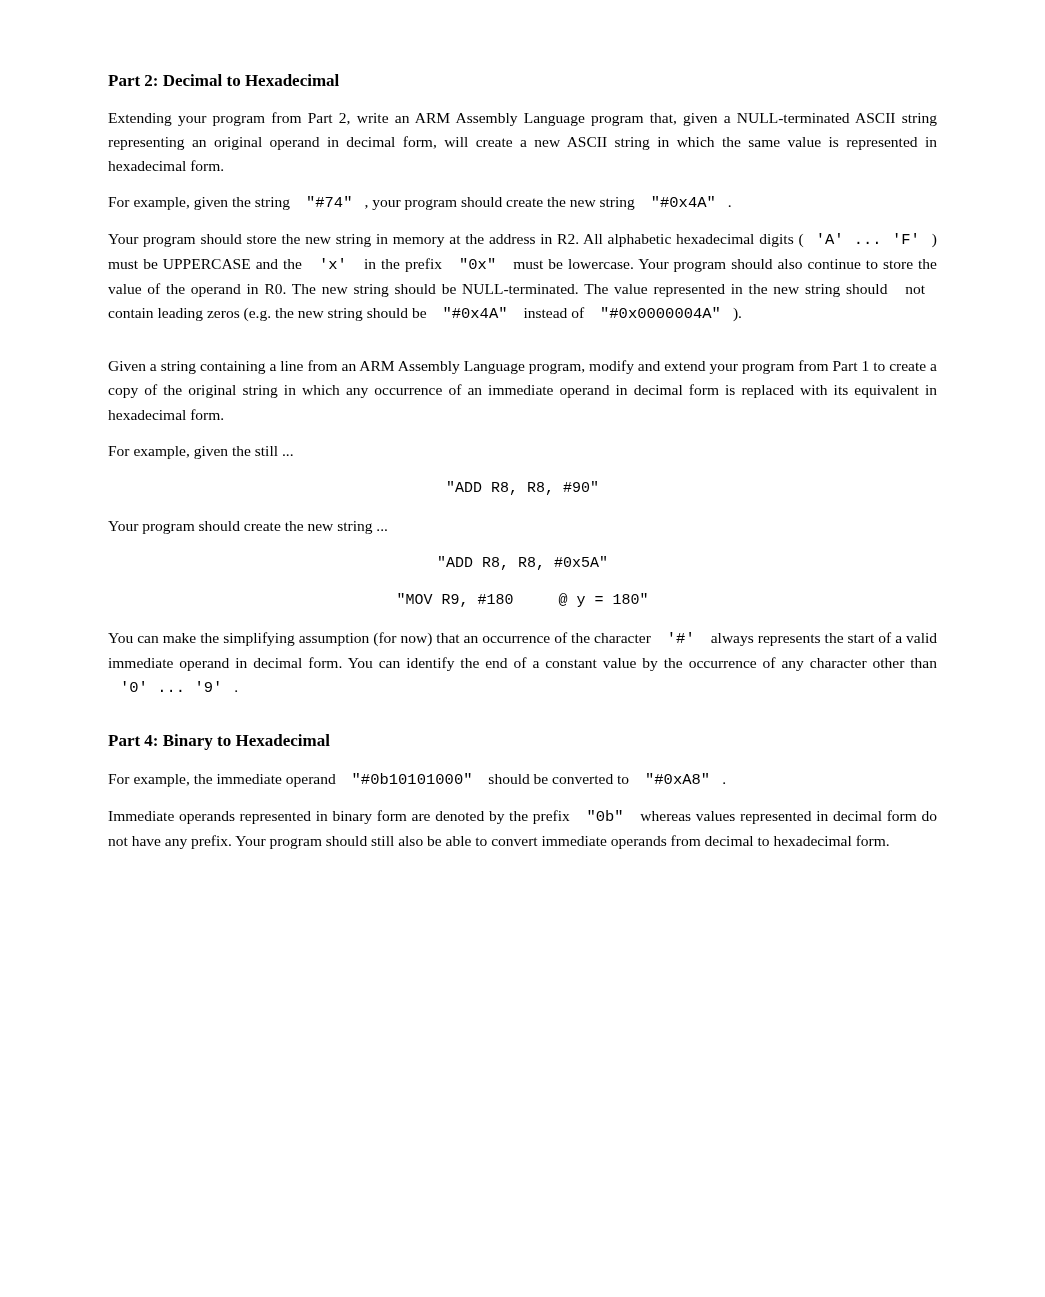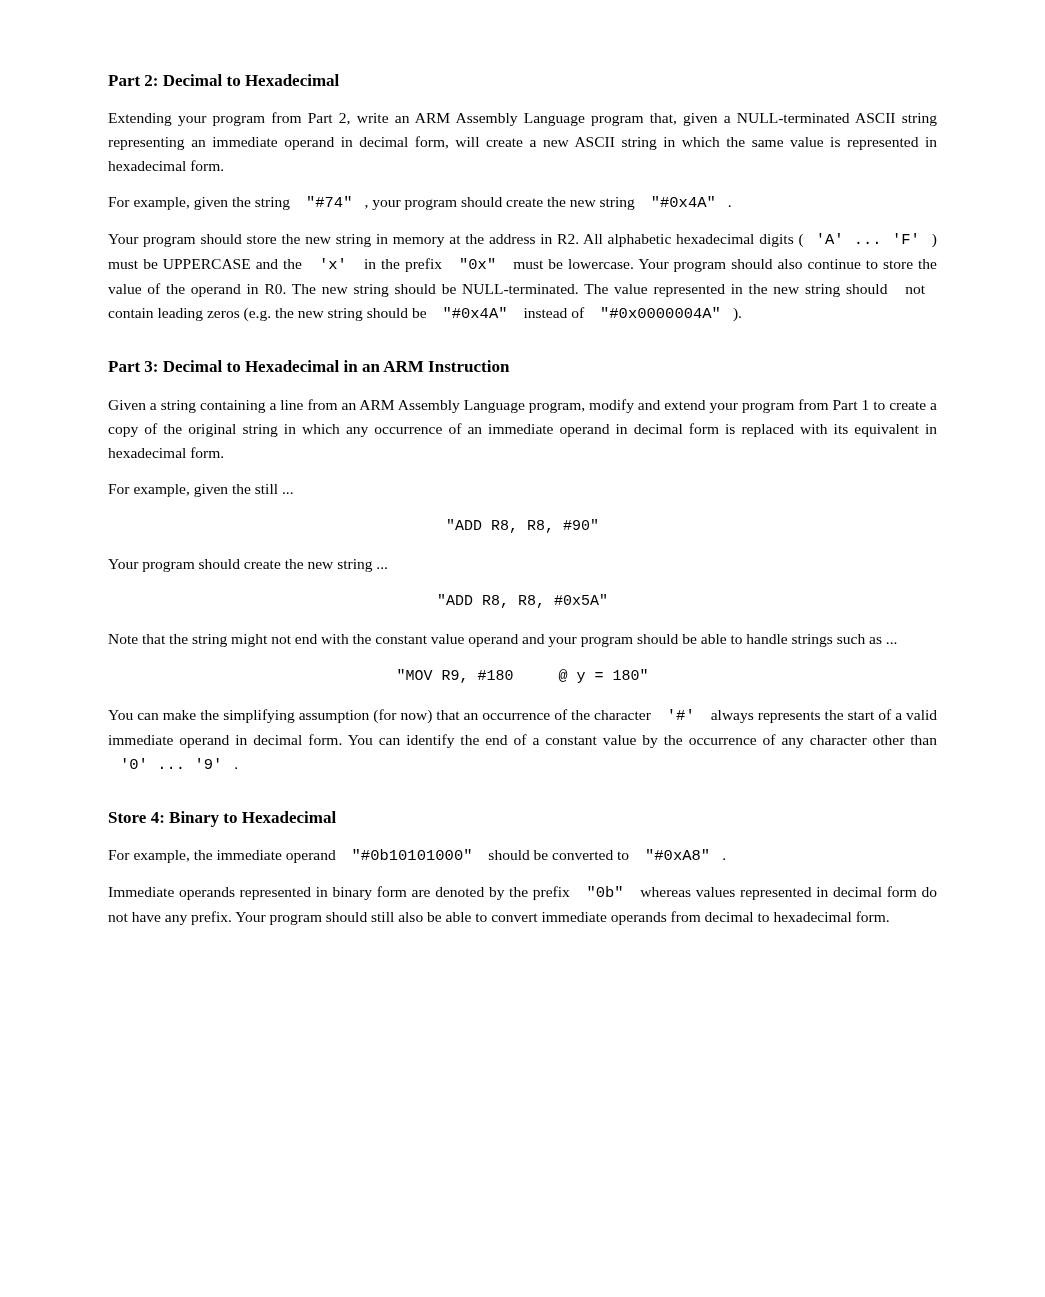--- a/index.html
+++ b/index.html
@@ -50,69 +50,64 @@
   </style>
 </head>
 <body>
 
 <div>
 
   <div class="section">
     <div class="section-title">Part 2:  Decimal to Hexadecimal</div>
     <p class="paragraph">
       Extending your program from Part 2, write an ARM Assembly Language program that, given a
-      NULL-terminated ASCII string representing an immediate operand in decimal form, will create a
+      NULL-terminated ASCII string representing an original operand in decimal form, will create a
       new ASCII string in which the same value is represented in hexadecimal form.
     </p>
     <p class="paragraph">
       For example, given the string <span class="mono">"#74"</span>, your program should create the new string <span class="mono">"#0x4A"</span>.
     </p>
     <p class="paragraph">
       Your program should store the new string in memory at the address in R2. All alphabetic hexadecimal digits (<span class="mono">'A' ... 'F'</span>) must be UPPERCASE and the <span class="mono">'x'</span> in the prefix <span class="mono">"0x"</span> must be lowercase.
       Your program should also continue to store the value of the operand in R0. The new string should
       be NULL-terminated.  The value represented in the new string should <span class="underline">not</span> contain leading zeros
       (e.g. the new string should be <span class="mono">"#0x4A"</span> instead of <span class="mono">"#0x0000004A"</span>).
     </p>
   </div>
 
   <div class="section">
-    <div class="section-title">Part 3:  Decimal to Hexadecimal in an ARM Instruction</div>
     <p class="paragraph">
       Given a string containing a line from an ARM Assembly Language program, modify and extend
       your program from Part 1 to create a copy of the original string in which any occurrence of an
       immediate operand in decimal form is replaced with its equivalent in hexadecimal form.
     </p>
     <p class="paragraph">
       For example, given the still ...
     </p>
     <div class="code-block">
       <span class="mono">"ADD R8, R8, #90"</span>
     </div>
     <p class="paragraph">
       Your program should create the new string ...
     </p>
     <div class="code-block">
       <span class="mono">"ADD R8, R8, #0x5A"</span>
     </div>
-    <p class="paragraph">
-      Note that the string might not end with the constant value operand and your program should be
-      able to handle strings such as ...
-    </p>
     <div class="code-block">
       <span class="mono">"MOV R9, #180&nbsp;&nbsp;&nbsp;&nbsp; @ y = 180"</span>
     </div>
     <p class="paragraph">
       You can make the simplifying assumption (for now) that an occurrence of the character <span class="mono">'#'</span> always
       represents the start of a valid immediate operand in decimal form.  You can identify the end of a
       constant value by the occurrence of any character other than <span class="mono">'0' ... '9'</span>.
     </p>
   </div>
 
   <div class="section">
-    <div class="section-title">Store 4:  Binary to Hexadecimal</div>
+    <div class="section-title">Part 4:  Binary to Hexadecimal</div>
     <p class="paragraph">
       For example, the immediate operand <span class="mono">"#0b10101000"</span> should be converted to <span class="mono">"#0xA8"</span>.
     </p>
     <p class="paragraph">
       Immediate operands represented in binary form are denoted by the prefix <span class="mono">"0b"</span> whereas values
       represented in decimal form do not have any prefix.  Your program should still also be able to
       convert immediate operands from decimal to hexadecimal form.
     </p>
   </div>
 

